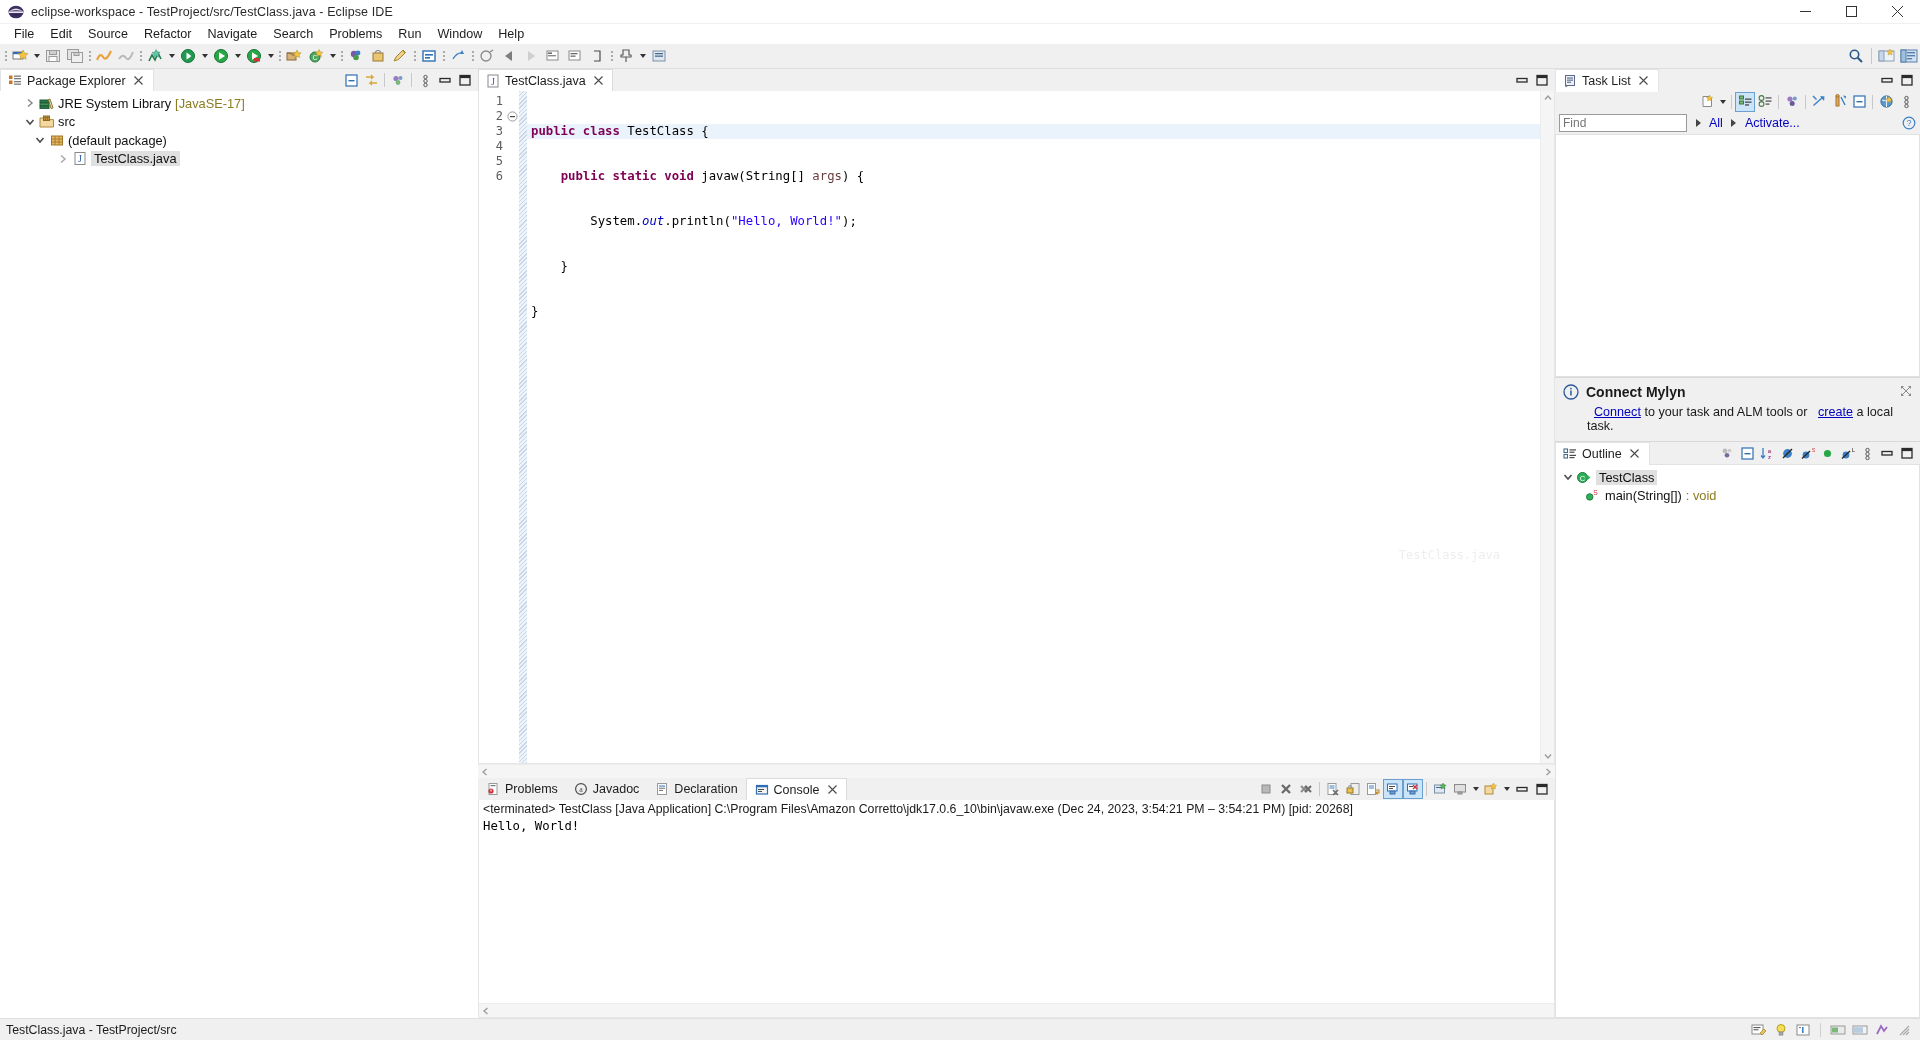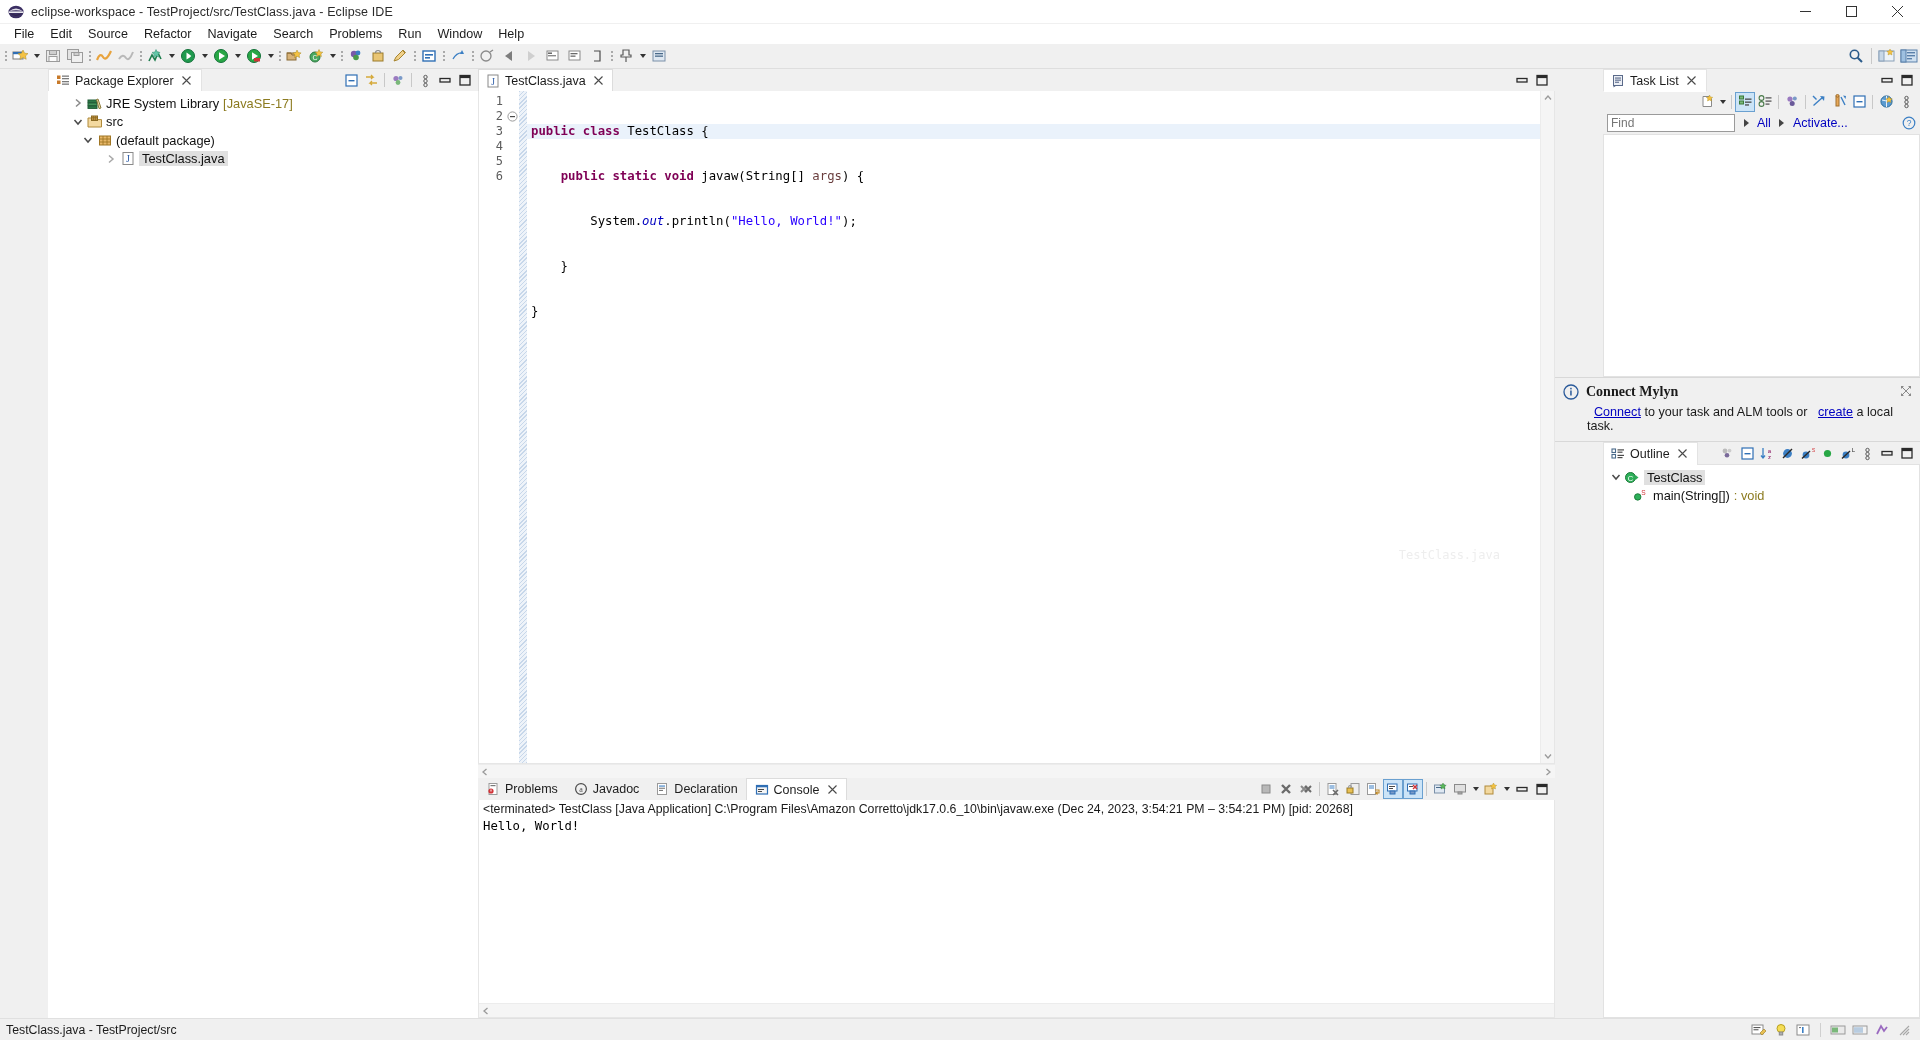--- a/index.html
+++ b/index.html
@@ -39,21 +39,21 @@
   .tb-arrow::after { content:""; border-left:3.5px solid transparent; border-right:3.5px solid transparent; border-top:4px solid #333; }
   .tb-sep { width:1px; height:16px; background:#c8c8c8; margin:0 4px; }
   .tb-grip { width:5px; height:16px; margin:0 1px; display:flex; flex-direction:column; justify-content:center; align-items:center; gap:2px; }
   .tb-grip i { width:2px; height:2px; background:#aaa; display:block; }
   .tb-spacer { flex:1; }
 
   
   .body { flex:1; display:flex; min-height:0; background:#f0f0f0; }
 
   
-  .view { display:flex; flex-direction:column; background:#f97316; min-height:0; min-width:0;margin-left:48px; }
+  .view { display:flex; flex-direction:column; background:#f97316; min-height:0; min-width:0; }
   .view-tabrow {
     height:22px; background:#f0f0f0; display:flex; align-items:stretch; position:relative; flex:none;
   }
   .view-tab {
     display:flex; align-items:center; gap:5px; padding:0 8px 0 7px;
     background:#fff; border-top:1px solid #e3e3e3; border-left:1px solid #e3e3e3; border-right:1px solid #e3e3e3;
     font-size:12.5px; color:#1c1c1c; position:relative;
   }
   .view-tab.active::after{ content:""; position:absolute; left:0; right:0; bottom:-1px; height:2px; background:#fff; }
   .tab-close { width:12px; height:12px; display:flex; align-items:center; justify-content:center; margin-left:2px; }
@@ -115,21 +115,21 @@
   .tasklist-view { flex:none; display:flex; flex-direction:column; }
   .tl-toolrow { height:21px; display:flex; align-items:center; justify-content:flex-end; background:#f0f0f0; padding-right:4px; }
   .tl-findrow { height:22px; display:flex; align-items:center; gap:6px; background:#f0f0f0; padding:0 4px; }
   .tl-find-input { width:128px; height:18px; border:1px solid #9a9a9a; background:#fff; font-size:12px; padding:0 3px; color:#555; }
   .tl-link { color:#0000c0; font-size:12.5px; }
   .tl-caret { width:10px; display:flex; align-items:center; justify-content:center; }
   .tl-caret::after { content:""; border-top:4px solid transparent; border-bottom:4px solid transparent; border-left:5px solid #444; }
   .tl-body { background:#fff; border:1px solid #e2e2e2; flex:1; min-height:0; }
 
   .mylyn-box { background:#f0f0f0; border-top:1px solid #d8d8d8; border-bottom:1px solid #d8d8d8; padding:6px 8px 8px 8px; position:relative; }
-  .mylyn-title { display:flex; align-items:center; gap:7px; font-size:14px; font-weight:bold; color:#1a1a1a;font-family:Liberation Serif, serif; }
+  .mylyn-title { display:flex; align-items:center; gap:7px; font-size:14px; font-weight:bold; color:#1a1a1a; }
   .mylyn-sub { font-size:12.6px; color:#1a1a1a; padding-left:24px; padding-top:5px; }
   .mylyn-sub a { color:#0000c0; text-decoration:underline;margin-left:7px; }
   .mylyn-close { position:absolute; right:8px; top:7px; width:12px; height:12px; }
 
   .outline-view { flex:1; display:flex; flex-direction:column; min-height:0; }
   .outline-body { flex:1; background:#fff; border:1px solid #e2e2e2; padding-top:3px; font-size:12.8px; min-height:0; }
 
   
   .statusbar { height:22px; background:#f0f0f0; display:flex; align-items:center; border-top:1px solid #e0e0e0; flex:none; }
   .sb-text { font-size:12.3px; color:#1c1c1c; padding-left:6px; }

